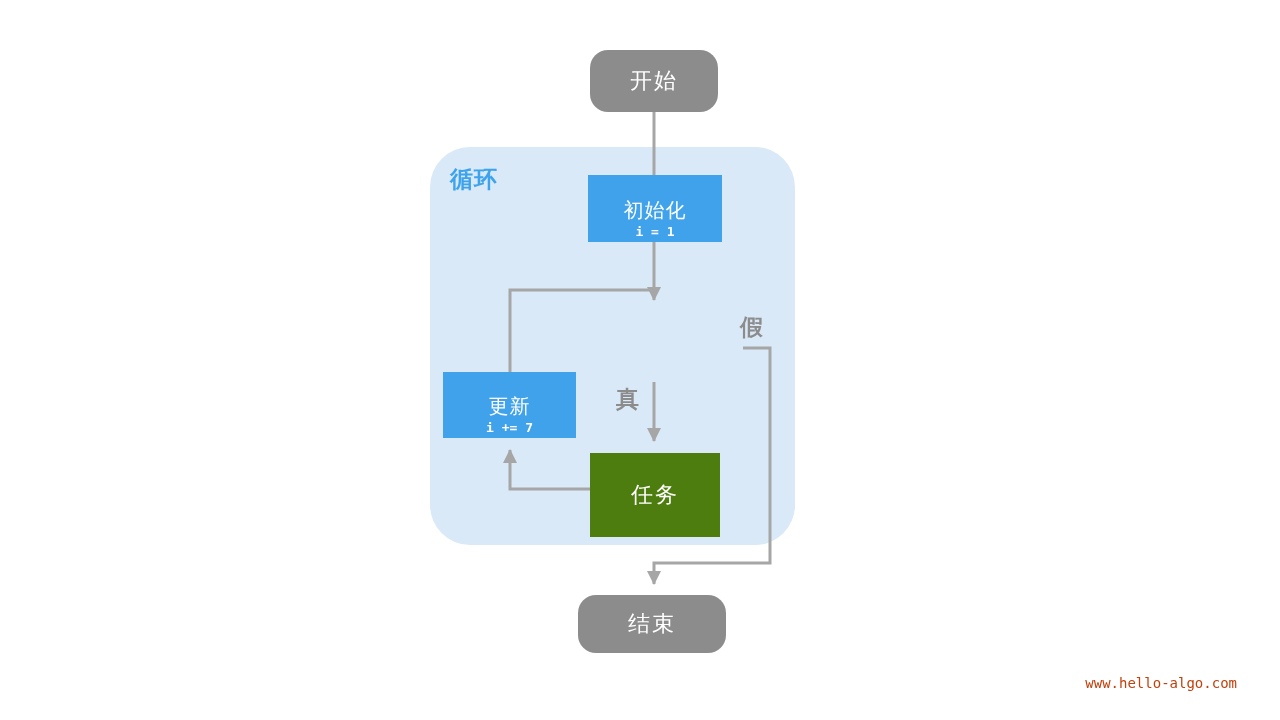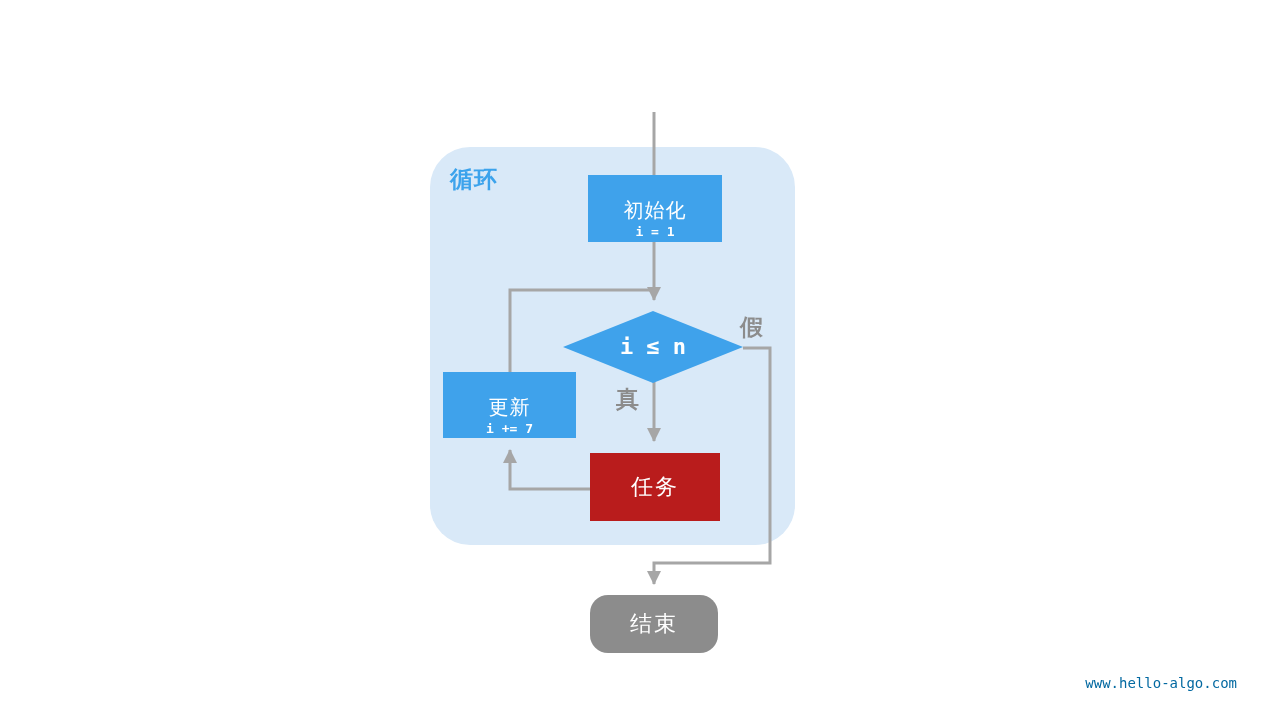--- a/index.html
+++ b/index.html
@@ -51,30 +51,30 @@
     z-index: 3;
     text-align: center;
   }
   .terminal {
     background: #8c8c8c;
     border-radius: 18px;
     font-size: 22px;
     letter-spacing: 2px;
   }
   .node-start { left: 590px; top: 50px;  width: 128px; height: 62px; }
-  .node-end   { left: 590px; top: 595px; width: 128px; height: 58px; }
+  .node-end   { left: 578px; top: 595px; width: 148px; height: 58px; }
   .process {
     background: #3fa2eb;
     font-size: 20px;
   }
   .node-init   { left: 588px; top: 175px; width: 134px; height: 67px; }
-  .node-update { left: 443px; top: 372px; width: 133px; height: 66px; justify-content: flex-end; }
+  .node-update { left: 443px; top: 372px; width: 133px; height: 66px; }
   .node-task {
-    left: 590px; top: 453px; width: 130px; height: 68px;
-    background: #b91c1c;
+    left: 590px; top: 453px; width: 130px; height: 84px;
+    background: #4d7c0f;
     font-size: 22px;
     letter-spacing: 2px;
   }
   .node-condition {
     left: 563px; top: 311px; width: 180px; height: 72px;
     background: #3fa2eb;
     clip-path: polygon(50% 0, 100% 50%, 50% 100%, 0 50%);
   }
   .code {
     font-family: "DejaVu Sans Mono", monospace;
@@ -92,21 +92,21 @@
     z-index: 4;
   }
   .edge-label-true  { left: 616px; top: 384px; }
   .edge-label-false { left: 740px; top: 312px; }
   .watermark {
     position: absolute;
     top: 675px;
     right: 43px;
     font-family: "DejaVu Sans Mono", monospace;
     font-size: 14px;
-    color: #0369a1;
+    color: #c2410c;
     z-index: 4;
   }
 </style>
 </head>
 <body>
 
 <div class="canvas">
 
   <div class="loop-container"></div>
   <span class="loop-label">循环</span>
@@ -119,29 +119,29 @@
     </defs>
     <g stroke="#a6a6a6" stroke-width="3" fill="none">
       <path d="M654 112 V 300" marker-end="url(#arrow)"></path>
       <path d="M510 372 V 290 H 652"></path>
       <path d="M654 382 V 441" marker-end="url(#arrow)"></path>
       <path d="M590 489 H 510 V 450" marker-end="url(#arrow)"></path>
       <path d="M743 348 H 770 V 563 H 654 V 584" marker-end="url(#arrow)"></path>
     </g>
   </svg>
 
+  <div class="node terminal node-start">
+    <span>开始</span>
+  </div>
 
   <div class="node process node-init">
     <div class="cjk-line">初始化</div>
     <div class="code">i = 1</div>
   </div>
 
-  <div class="node node-condition">
-    <div class="code">i ≤ n</div>
-  </div>
 
   <div class="node process node-update">
     <div class="cjk-line">更新</div>
     <div class="code">i += 7</div>
   </div>
 
   <div class="node node-task">
     <span>任务</span>
   </div>
 

